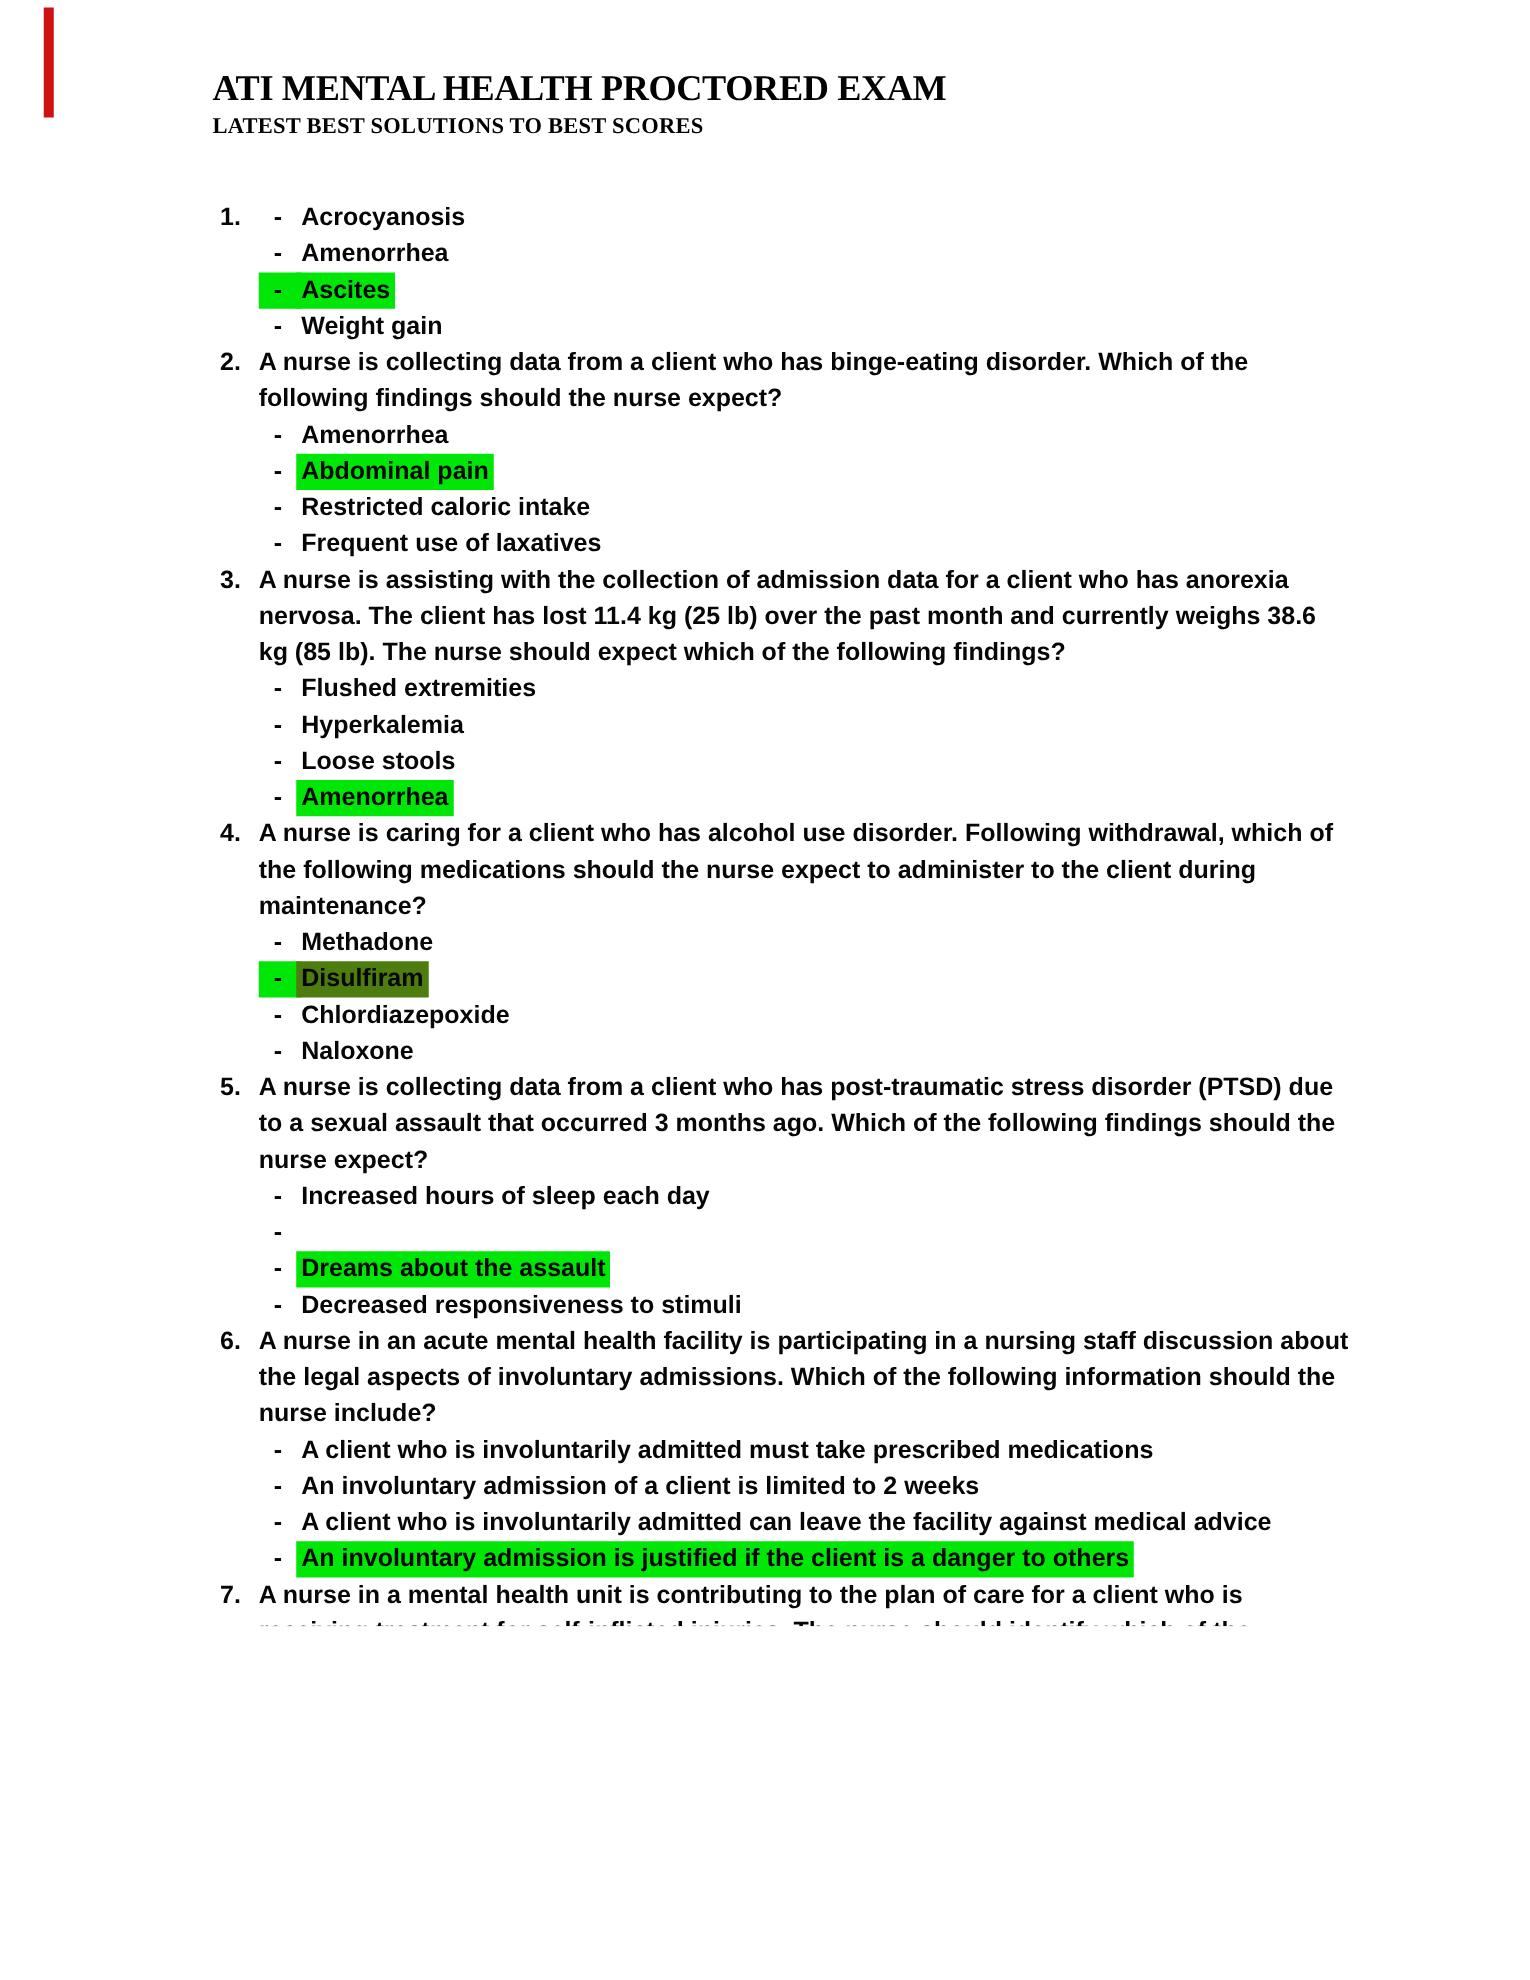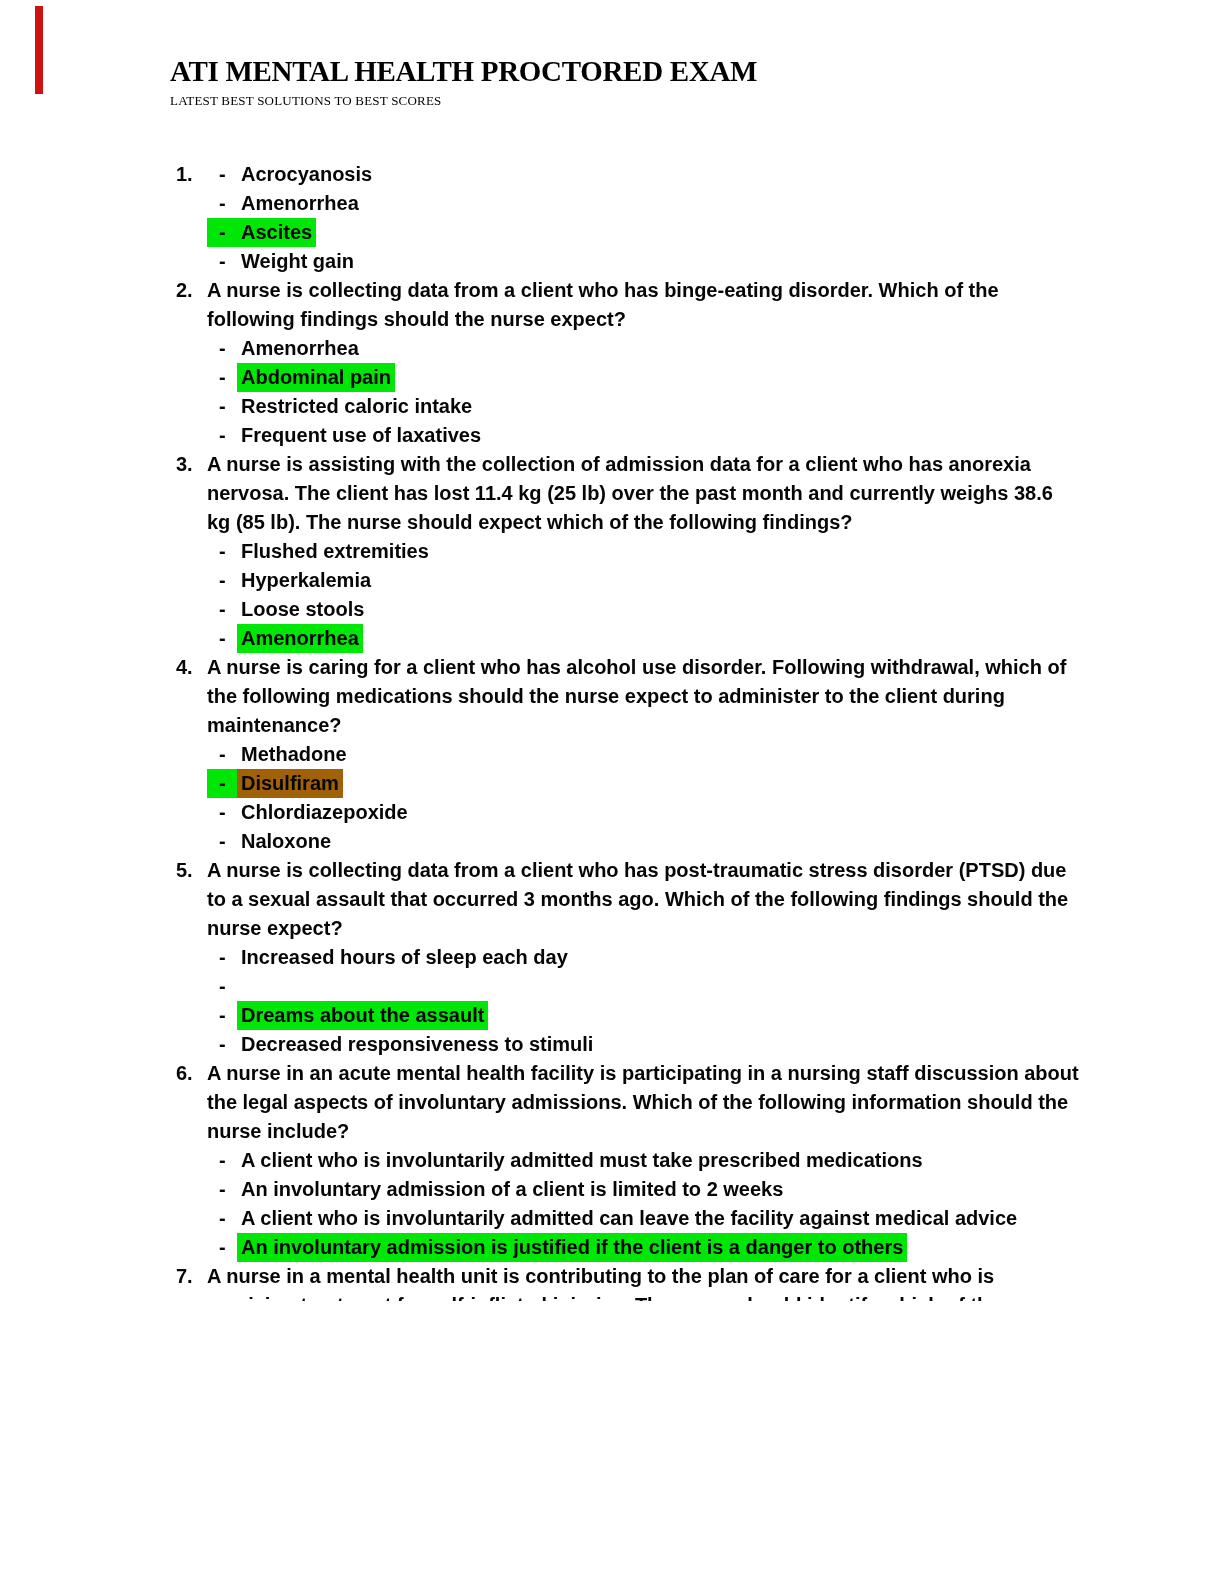--- a/index.html
+++ b/index.html
@@ -32,22 +32,22 @@
     font-family: "Liberation Serif", serif;
     font-weight: bold;
     font-size: 29px;
     line-height: 38px;
     letter-spacing: -0.3px;
     color: #020202;
     white-space: nowrap;
   }
   .doc-subtitle {
     font-family: "Liberation Serif", serif;
-    font-weight: normal;
-    font-size: 13px;
+    font-weight: bold;
+    font-size: 18px;
     line-height: 21px;
     letter-spacing: 0.2px;
     color: #020202;
     white-space: nowrap;
   }
   .questions {
     position: absolute;
     left: 176px;
     top: 160px;
     width: 905px;
@@ -171,21 +171,21 @@
       <div class="question">
         <span class="qnum">4.</span>
         <div class="qbody">
           <div class="qtext">A nurse is caring for a client who has alcohol use disorder. Following withdrawal, which of the following medications should the nurse expect to administer to the client during maintenance?</div>
           <div class="opt-row">
             <span class="dash-col">-</span>
             <span class="opt-text">Methadone</span>
           </div>
           <div class="opt-row">
             <span class="dash-col hl" style="background: rgb(0, 230, 6);">-</span>
-            <span class="opt-text hl" style="background: #a16207;">Disulfiram</span>
+            <span class="opt-text hl" style="background: #4d7c0f;">Disulfiram</span>
           </div>
           <div class="opt-row">
             <span class="dash-col">-</span>
             <span class="opt-text">Chlordiazepoxide</span>
           </div>
           <div class="opt-row">
             <span class="dash-col">-</span>
             <span class="opt-text">Naloxone</span>
           </div>
         </div>

